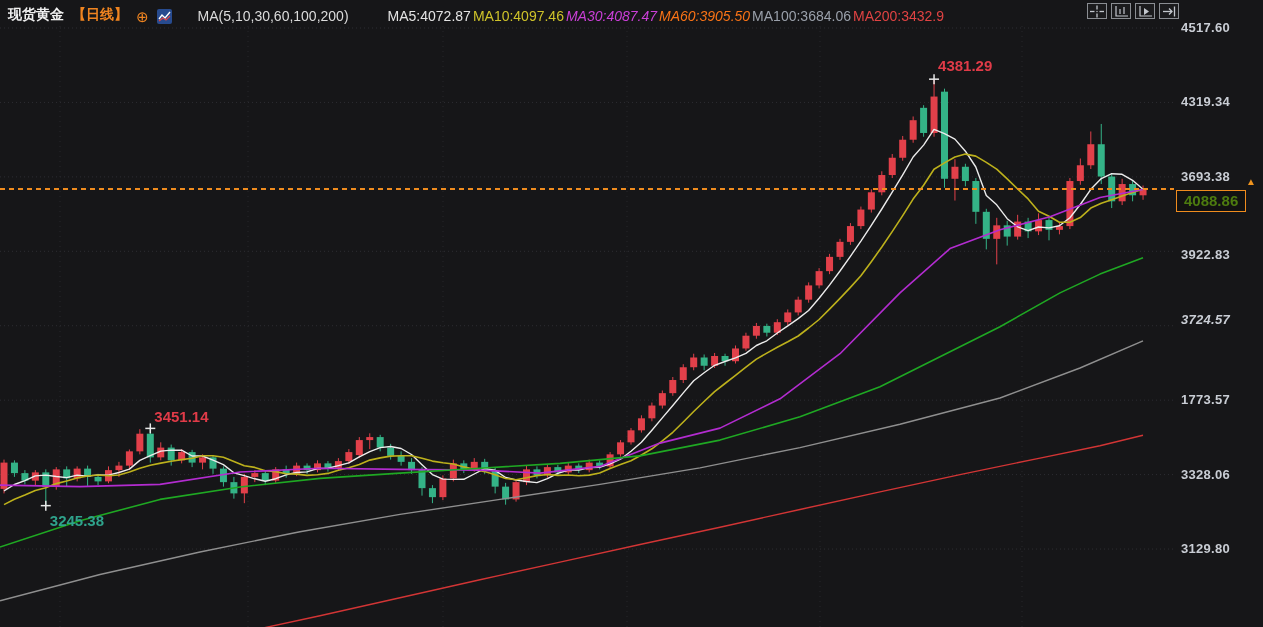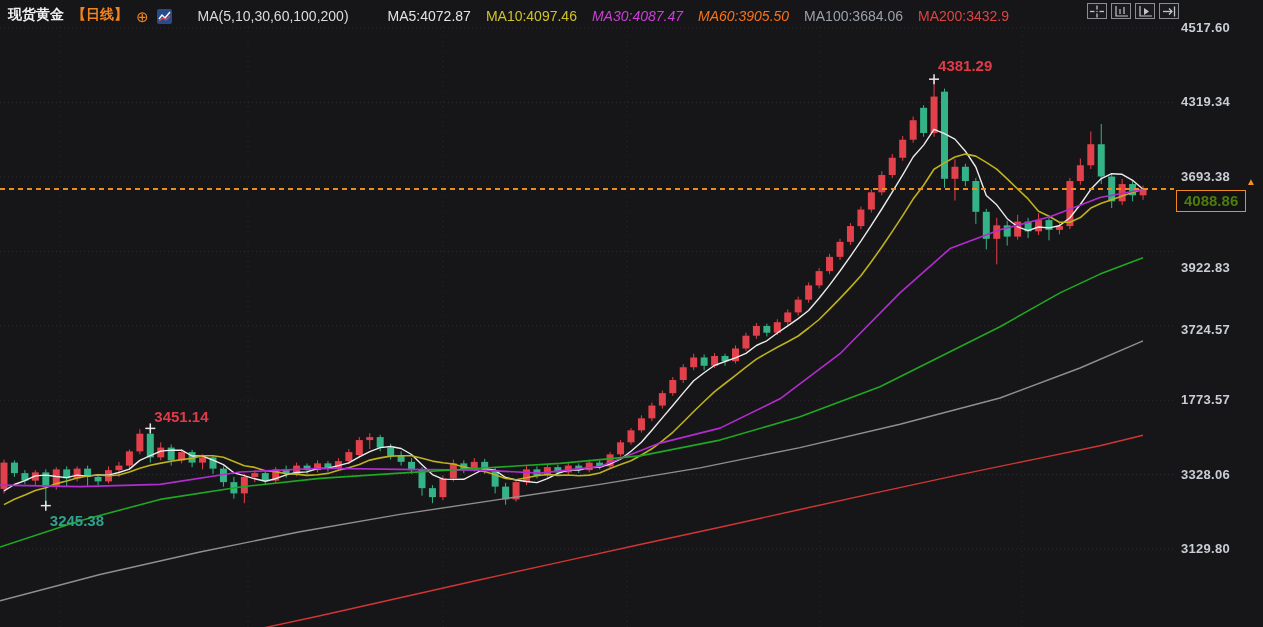--- a/index.html
+++ b/index.html
@@ -5,21 +5,21 @@
   html,body{margin:0;padding:0;background:#161618;}
   #app{position:relative;width:1263px;height:627px;overflow:hidden;background:#161618;
        font-family:"Liberation Sans",sans-serif;}
   #chart{position:absolute;left:0;top:0;width:1263px;height:627px;}
   #header{position:absolute;left:8px;top:0;height:24px;display:flex;align-items:flex-end;
           gap:8px;font-size:14px;white-space:nowrap;z-index:5;}
   .sym{color:#f0f0f0;font-weight:bold;}
   .tf{color:#ef8420;font-weight:bold;}
   .addico{color:#ef8420;font-size:15px;line-height:14px;}
   .matitle{color:#dcdcdc;margin-left:18px;}
-  #ma-values{display:flex;gap:15px;padding-left:31px;}
+  #ma-values{display:flex;gap:2px;padding-left:31px;}
   #ma-values span{font-weight:400;}
   #toolbar{position:absolute;top:3px;right:84px;display:flex;gap:4px;z-index:5;}
   .tbtn{width:20px;height:16px;border:1px solid #8a8d92;background:#1b1b1d;display:flex;
         align-items:center;justify-content:center;padding:0;box-sizing:border-box;}
   .tbtn svg{display:block;}
   #axis-labels div{position:absolute;left:1181px;color:#c9cdd4;font-size:13px;
         font-weight:bold;letter-spacing:.3px;}
   #price-tag{position:absolute;left:1176px;top:190px;border:1.5px solid #f08c1e;
         color:#4d7c0f;background:#121212;font-size:15px;font-weight:bold;
         padding:1px 7px 2px 7px;z-index:6;}
@@ -335,22 +335,22 @@
         <polyline points="8,3.5 11,6.5 8,9.5"></polyline>
         <line x1="13.5" y1="1.5" x2="13.5" y2="11.5"></line>
       </svg>
     </button>
   </div>
 
   <div id="axis-labels">
       <div style="top: 20px;">4517.60</div>
       <div style="top: 94.4347px;">4319.34</div>
       <div style="top: 168.869px;">3693.38</div>
-      <div style="top: 260px; text-align: right;">3922.83</div>
-      <div style="top: 322px;">3724.57</div>
+      <div style="top: 247px; text-align: right;">3922.83</div>
+      <div style="top: 312px; font-style: italic;">3724.57</div>
       <div style="top: 392.17px;">1773.57</div>
       <div style="top: 466.601px;">3328.06</div>
       <div style="top: 541.036px;">3129.80</div>
     </div>
 
   <div id="price-arrow" style="top: 175.966px;">▲</div>
   <div id="price-tag" style="top: 190.466px;">4088.86</div>
 
 </div>
 

